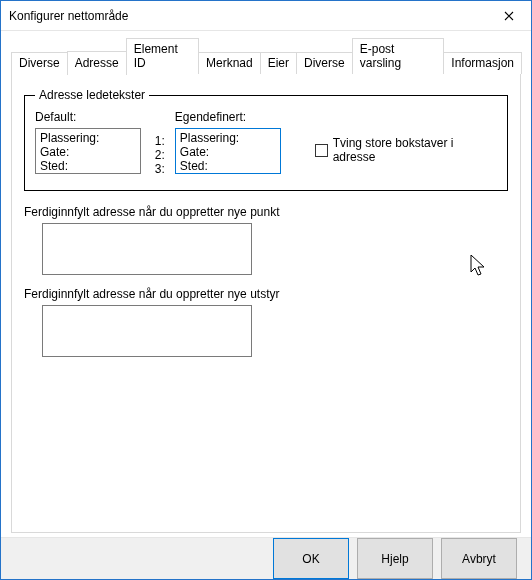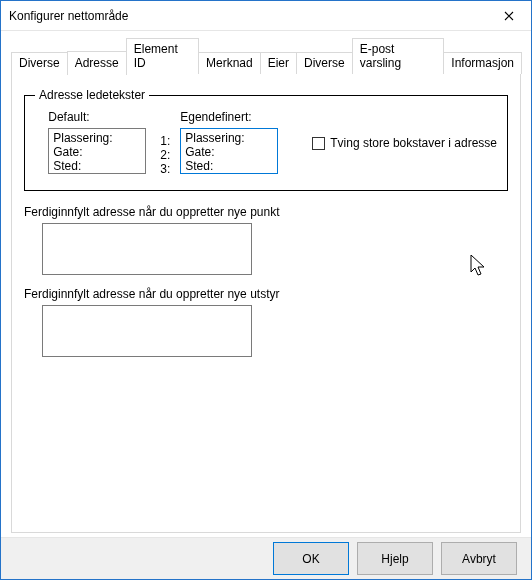--- a/index.html
+++ b/index.html
@@ -81,21 +81,21 @@
   }
   .cols {
     display: flex;
     gap: 10px;
     align-items: flex-start;
     justify-content: flex-end;
   }
   .col-label { margin-bottom: 4px; }
   .listbox {
     border: 1px solid #7a7a7a;
-    width: 98px;
+    width: 106px;
     height: 46px;
     padding: 2px 4px;
     line-height: 14px;
     font-size: 12px;
     background: #fff;
   }
   .listbox.blue { border-color: #0078d7; }
   .numcol {
     display: flex;
     flex-direction: column;
@@ -140,21 +140,21 @@
     display: flex;
     justify-content: flex-end;
     align-items: center;
     gap: 8px;
     padding: 0 14px;
     border-top: 1px solid #e6e6e6;
     background: #f0f0f0;
   }
   button.win {
     min-width: 76px;
-    height: 33px;
+    height: 41px;
     font-family: inherit;
     font-size: 12px;
     background: #e1e1e1;
     border: 1px solid #adadad;
     padding: 0 12px;
   }
   button.win.default {
     border: 1px solid #0078d7;
     background: #e1e1e1;
   }

